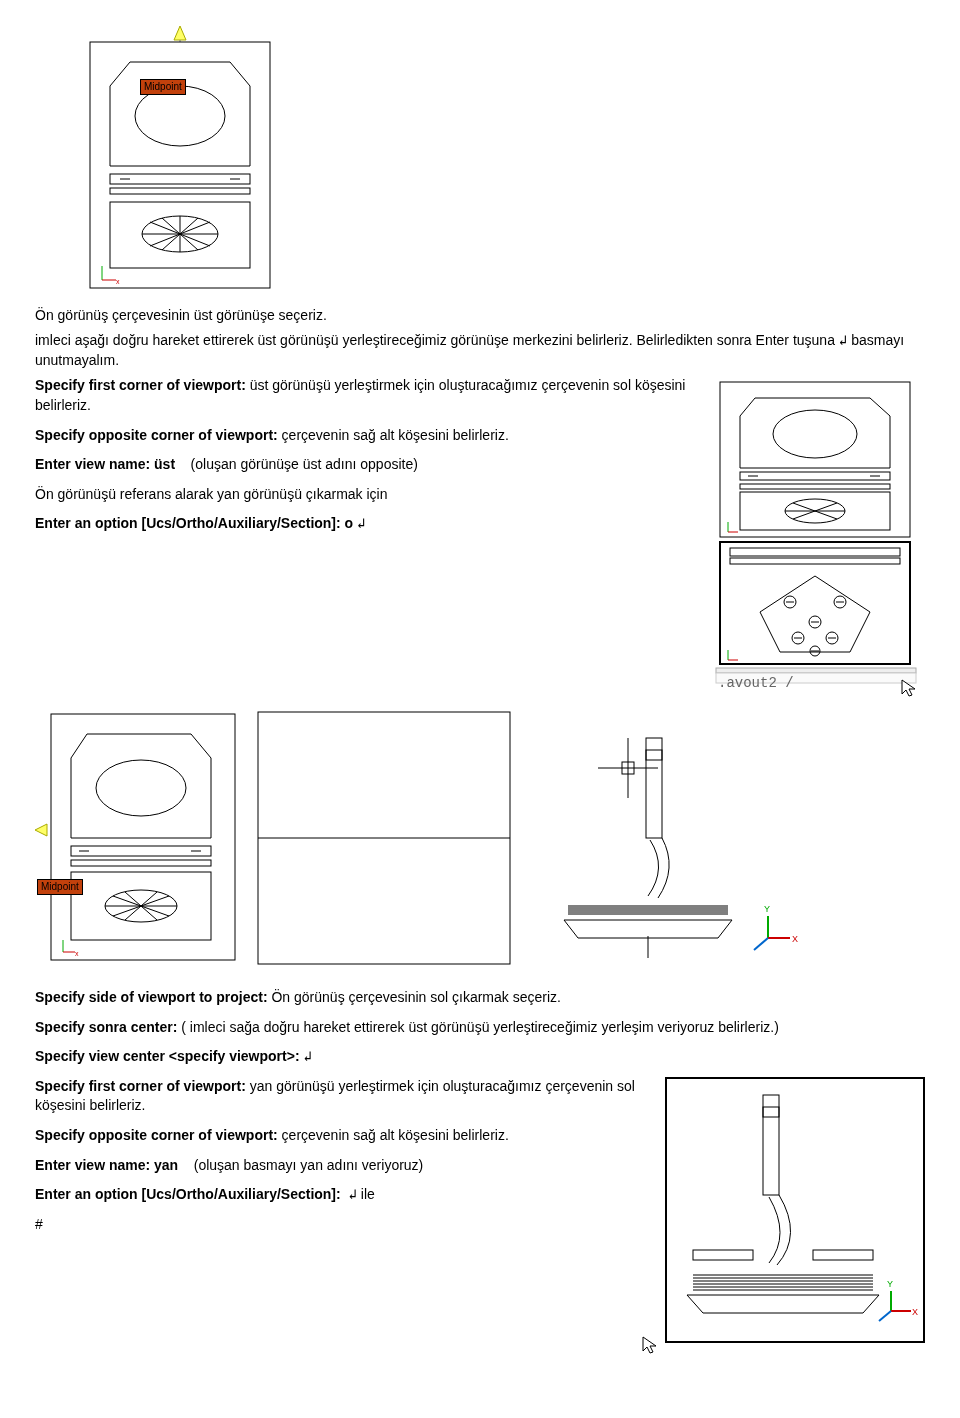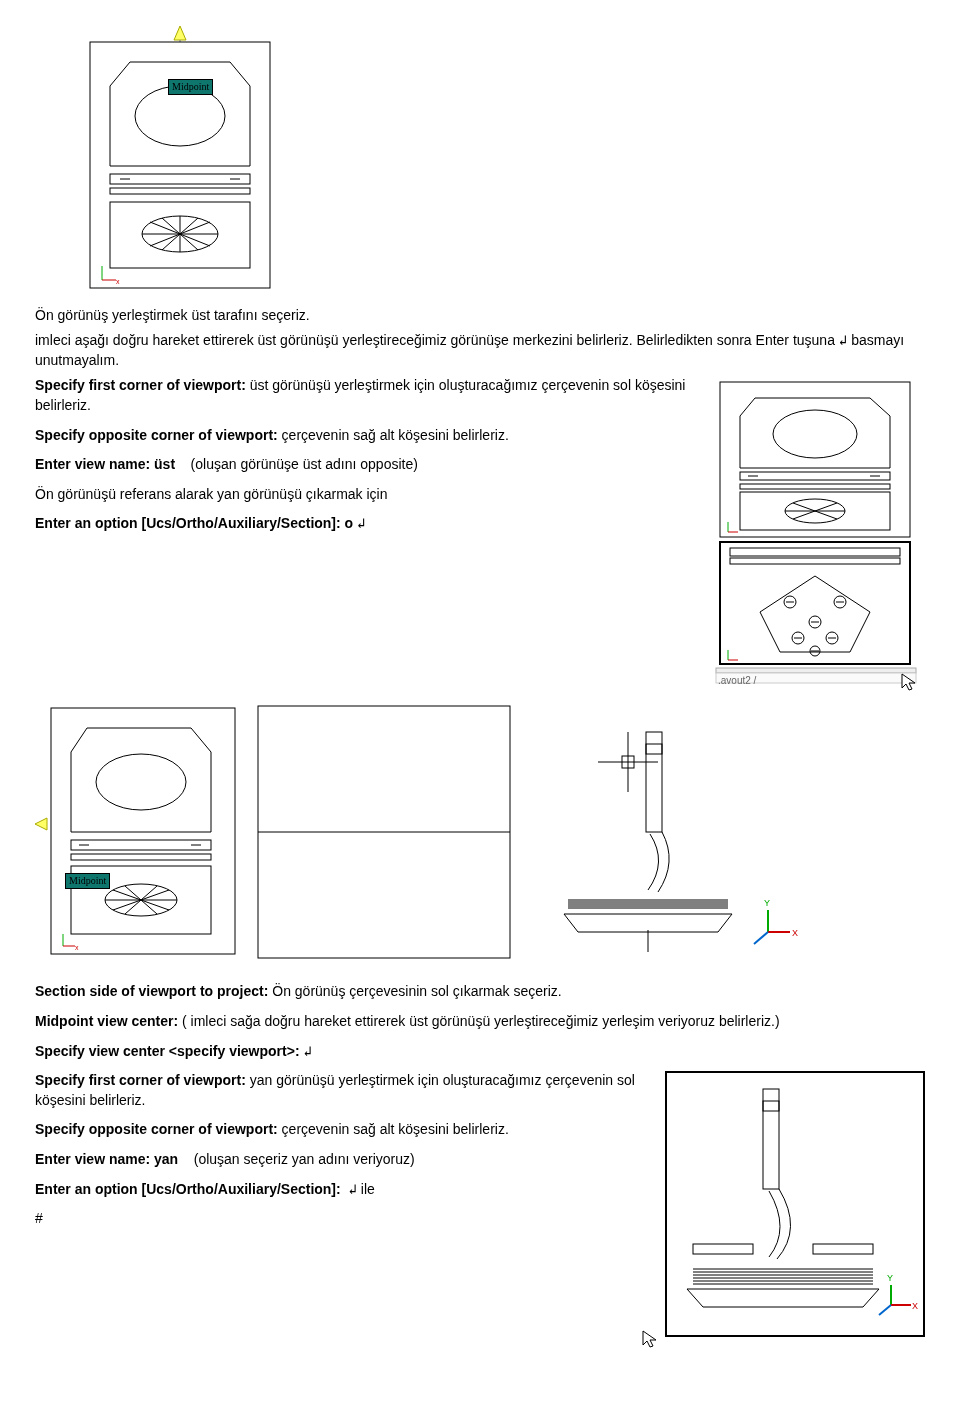--- a/index.html
+++ b/index.html
@@ -14,26 +14,25 @@
   }
   .bold { font-weight: bold; }
   p { margin: 6px 0; }
   .section { margin-bottom: 10px; }
   .fig-wrap { margin: 6px 0 18px 0; }
   .fig-top { margin-left: 45px; }
   .fig-right { float: right; margin-left: 12px; }
   .fig-row { display:flex; align-items:flex-start; gap:14px; margin:10px 0 20px 0; }
   .tooltip {
     display:inline-block;
-    background:#0f766e;
+    background:#c2410c;
     border:1px solid #000;
-    font-family: Liberation Serif, serif;
+    font-family: Liberation Sans, sans-serif;
     font-size:10px;
     padding:0 3px;
-    margin-left:28px;
   }
   svg { display:block; }
   .enter-sym { font-family: monospace; }
   .clear { clear:both; }
 </style>
 </head>
 <body>
 
 <div class="fig-wrap fig-top">
   <svg width="200" height="270">
@@ -69,21 +68,21 @@
       <text x="14" y="4" font-size="7" fill="#c00">x</text>
     </g>
   </svg>
   <div style="position:relative; top:-220px; left:60px; width:0;">
     <span class="tooltip">Midpoint</span>
   </div>
 </div>
 
 <div style="margin-top:-28px;"></div>
 
-<p>Ön görünüş yerleştirmek üst tarafını seçeriz.</p>
+<p>Ön görünüş çerçevesinin üst görünüşe seçeriz.</p>
 <p>
   <span>imleci aşağı doğru hareket ettirerek üst görünüşü yerleştireceğimiz görünüşe merkezini belirleriz. Belirledikten sonra Enter tuşuna </span><span class="enter-sym">↲</span><span> basmayı unutmayalım.</span>
 </p>
 
 <div class="fig-right" style="width:215px;">
   <svg width="215" height="310">
 
     <rect x="10" y="6" width="190" height="155" fill="#fff" stroke="#000"></rect>
     <polygon points="30,40 45,22 160,22 180,40 180,92 30,92" fill="none" stroke="#000"></polygon>
     <ellipse cx="105" cy="58" rx="42" ry="24" fill="none" stroke="#000"></ellipse>
@@ -120,21 +119,21 @@
     <circle cx="105" cy="275" r="5" fill="none" stroke="#000"></circle>
       <line x1="101" y1="275" x2="109" y2="275" stroke="#000"></line>
     <g transform="translate(18,284)">
         <line x1="0" y1="0" x2="0" y2="-10" stroke="#0a0"></line>
         <line x1="0" y1="0" x2="10" y2="0" stroke="#c00"></line>
       </g>
 
     <rect x="6" y="292" width="200" height="5" fill="#eee" stroke="#aaa"></rect>
     <rect x="6" y="297" width="200" height="10" fill="#fafafa" stroke="#ccc"></rect>
   </svg>
-  <div style="font-family:Liberation Sans, sans-serif;font-size:10px;color:#666;padding-left:8px;margin-top:-12px;">
+  <div style="font-family:Liberation Mono, monospace;font-size:14px;color:#666;padding-left:8px;margin-top:-12px;">
     <span>.avout2 /</span>
   </div>
 
   <svg width="18" height="20" style="margin-left:190px;margin-top:-16px;">
     <polygon points="2,2 2,16 6,12 9,18 12,17 9,11 15,11" fill="#fff" stroke="#000"></polygon>
   </svg>
 </div>
 
 <p class="section">
   <span class="bold">Specify first corner of viewport:</span><span> üst görünüşü yerleştirmek için oluşturacağımız çerçevenin sol köşesini belirleriz.</span>
@@ -215,24 +214,24 @@
       <line x1="0" y1="0" x2="0" y2="-22" stroke="#0a0" stroke-width="2"></line>
         <text x="-4" y="-26" font-size="9" fill="#0a0">Y</text>
       <line x1="0" y1="0" x2="22" y2="0" stroke="#c00" stroke-width="2"></line>
         <text x="24" y="4" font-size="9" fill="#c00">X</text>
       <line x1="0" y1="0" x2="-14" y2="12" stroke="#06c" stroke-width="2"></line>
     </g>
   </svg>
 </div>
 
 <p class="section">
-  <span class="bold">Section side of viewport to project:</span><span> Ön görünüş çerçevesinin sol çıkarmak seçeriz.</span>
-</p>
-<p class="section">
-  <span class="bold">Midpoint view center:</span><span> ( imleci sağa doğru hareket ettirerek üst görünüşü yerleştireceğimiz yerleşim veriyoruz belirleriz.)</span>
+  <span class="bold">Specify side of viewport to project:</span><span> Ön görünüş çerçevesinin sol çıkarmak seçeriz.</span>
+</p>
+<p class="section">
+  <span class="bold">Specify sonra center:</span><span> ( imleci sağa doğru hareket ettirerek üst görünüşü yerleştireceğimiz yerleşim veriyoruz belirleriz.)</span>
 </p>
 <p class="section">
   <span class="bold">Specify view center &lt;specify viewport&gt;: </span><span class="enter-sym">↲</span>
 </p>
 
 <div class="fig-right" style="border:2px solid #000;padding:6px;width:260px;">
   <svg width="246" height="250">
     <rect x="90" y="10" width="16" height="100" fill="none" stroke="#000"></rect>
     <rect x="90" y="22" width="16" height="10" fill="none" stroke="#000"></rect>
     <path d="M106 110 Q130 150 104 180" fill="none" stroke="#000"></path>
@@ -262,21 +261,21 @@
 </svg>
 
 <p class="section">
   <span class="bold">Specify first corner of viewport:</span><span> yan  görünüşü yerleştirmek için oluşturacağımız çerçevenin sol köşesini belirleriz.</span>
 </p>
 <p class="section">
   <span class="bold">Specify opposite corner of viewport:</span><span> çerçevenin sağ alt köşesini belirleriz.</span>
 </p>
 <p class="section">
   <span class="bold">Enter view name: </span><span class="bold">yan</span>
-  &nbsp;&nbsp;&nbsp;<span>(oluşan seçeriz yan adını veriyoruz)</span>
+  &nbsp;&nbsp;&nbsp;<span>(oluşan basmayı yan adını veriyoruz)</span>
 </p>
 <p class="section">
   <span class="bold">Enter an option [Ucs/Ortho/Auxiliary/Section]: </span>&nbsp;<span class="enter-sym">↲</span><span> ile</span>
 </p>
 
 <p>#</p>
 
 <div class="clear"></div>
 
 </body></html>

